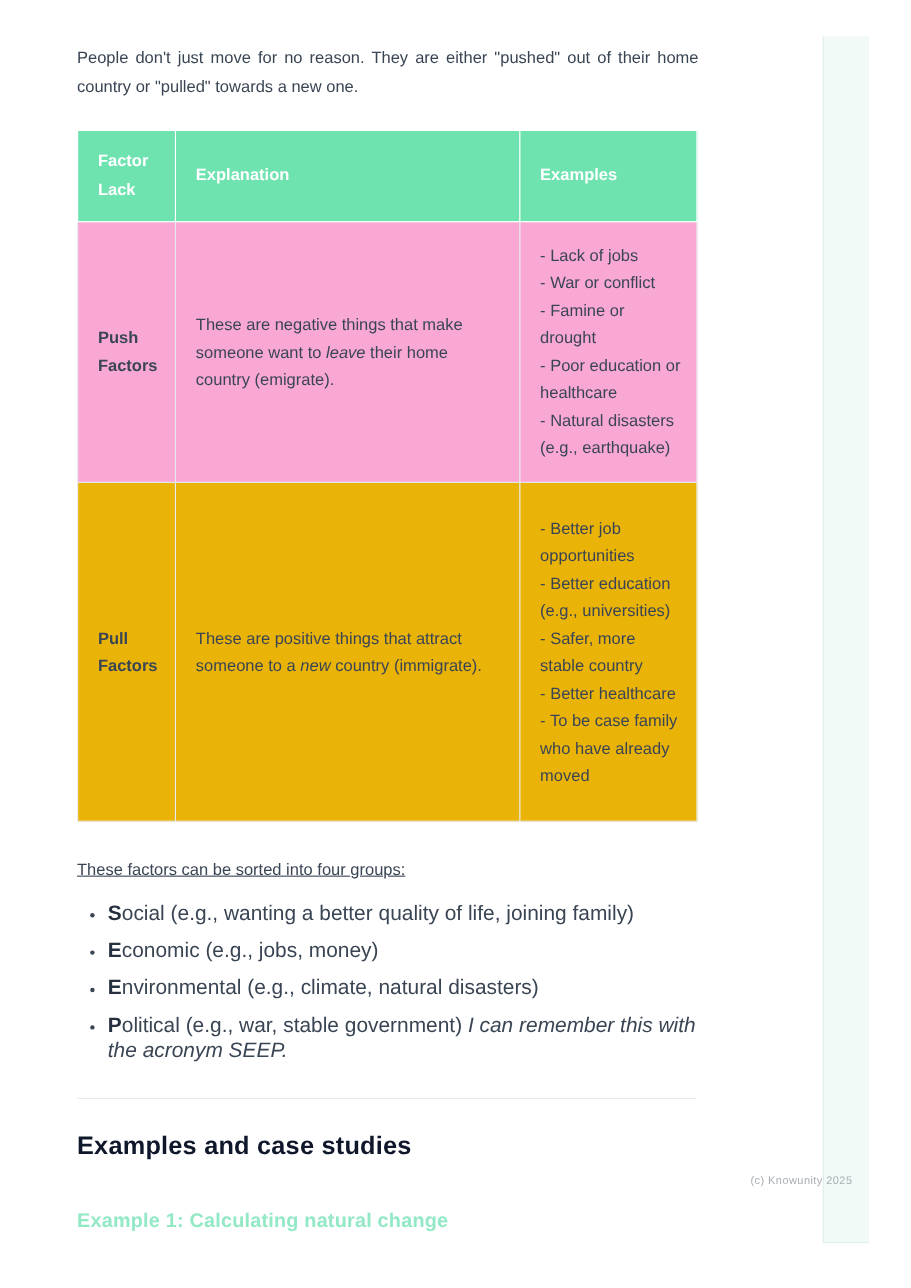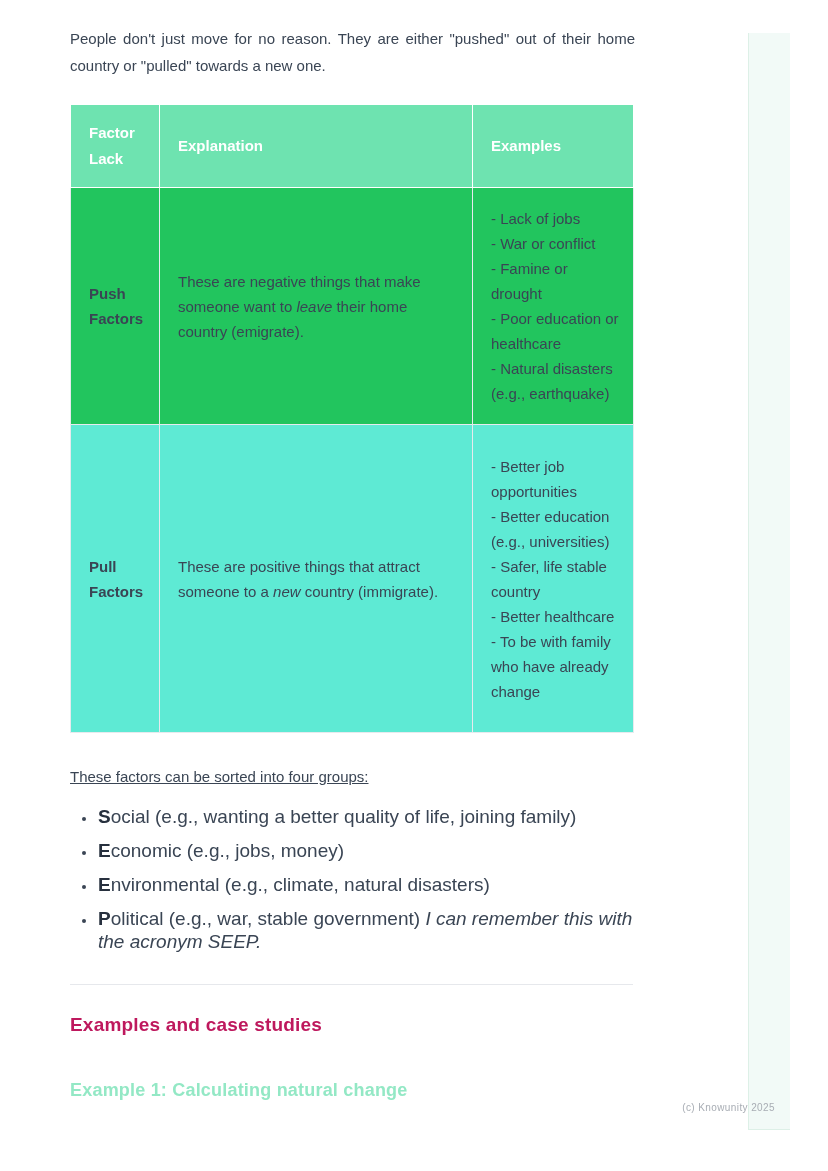--- a/index.html
+++ b/index.html
@@ -6,21 +6,21 @@
   html,body { background:#ffffff; }
   body {
     position:relative;
     width:828px; height:1171px;
     font-family:"Liberation Sans", sans-serif;
     color:#3a4554;
     overflow:hidden;
   }
   .content { position:absolute; left:70px; top:0; width:565px; }
   .intro {
-    padding-top:25px;
+    padding-top:39px;
     font-size:15px; line-height:27px;
     color:#3a4554;
     text-align:justify;
     margin-bottom:25px;
   }
   table.factors {
     width:563px;
     border-collapse:collapse;
     table-layout:fixed;
   }
@@ -37,23 +37,23 @@
     height:83px;
     border:1px solid #ffffff;
     line-height:26px;
   }
   table.factors td {
     border:1px solid #e7eaee;
     vertical-align:middle;
     padding:18px 14px 18px 18px;
     font-size:15px; line-height:25px;
     color:#3a4554;
-    background:#22c55e;
+    background:#f9a8d4;
   }
-  table.factors tr.row-alt td { background:#5eead4; }
+  table.factors tr.row-alt td { background:#eab308; }
   table.factors tr.body-row-1 { height:230px; }
   table.factors tr.body-row-2 { height:308px; }
   td.factor-cell { font-weight:700; color:#27303e; line-height:25px; }
   .em-part { font-style:italic; }
   .examples-list div { line-height:25px; }
   .groups-lead {
     margin-top:31px;
     font-size:15px; line-height:26px;text-decoration:underline;
   }
   ul.groups-list {
@@ -70,44 +70,44 @@
   .lead-letter { font-weight:700; color:#27303e; }
   .italic-note { font-style:italic; }
   hr.divider {
     border:none;
     border-top:1px solid #e6e8ec;
     margin-top:31px;
     width:563px;
   }
   h2.section-title {
     margin-top:29px;
-    font-size:19px;
+    font-size:23px;
     font-weight:700;
-    color:#be185d;
+    color:#0f172a;
     letter-spacing:0.2px;
   }
   h3.example-title {
     margin-top:44px;
     font-size:18px;
     font-weight:700;
     color:#93e8c5;
     letter-spacing:0.2px;
   }
   .side-strip {
     position:absolute;
     left:748px; top:33px;
     width:42px; height:1097px;
     background:#f2faf7;
     border-left:1px solid #ddf0e7;
     border-bottom:1px solid #ddf0e7;
     z-index:1;
   }
   .footer-credit {
     position:absolute;
-    top:1102px;
+    top:1068px;
     right:53px;
     font-size:10px;
     letter-spacing:0.4px;
     color:#a8adb4;
     z-index:2;
   }
 </style>
 </head>
 <body>
 
@@ -148,23 +148,23 @@
       </tr>
       <tr class="body-row-2 row-alt">
         <td class="factor-cell">Pull Factors</td>
         <td>
           <span>These are positive things that attract someone to a </span><span class="em-part">new</span><span> country (immigrate).</span>
         </td>
         <td>
           <div class="examples-list">
             <div>- Better job opportunities</div>
             <div>- Better education (e.g., universities)</div>
-            <div>- Safer, life stable country</div>
+            <div>- Safer, more stable country</div>
             <div>- Better healthcare</div>
-            <div>- To be with family who have already change</div>
+            <div>- To be case family who have already moved</div>
           </div>
         </td>
       </tr>
     </tbody>
   </table>
 
   <p class="groups-lead">These factors can be sorted into four groups:</p>
 
   <ul class="groups-list">
     <li><span class="lead-letter">S</span><span>ocial (e.g., wanting a better quality of life, joining family)</span></li>

